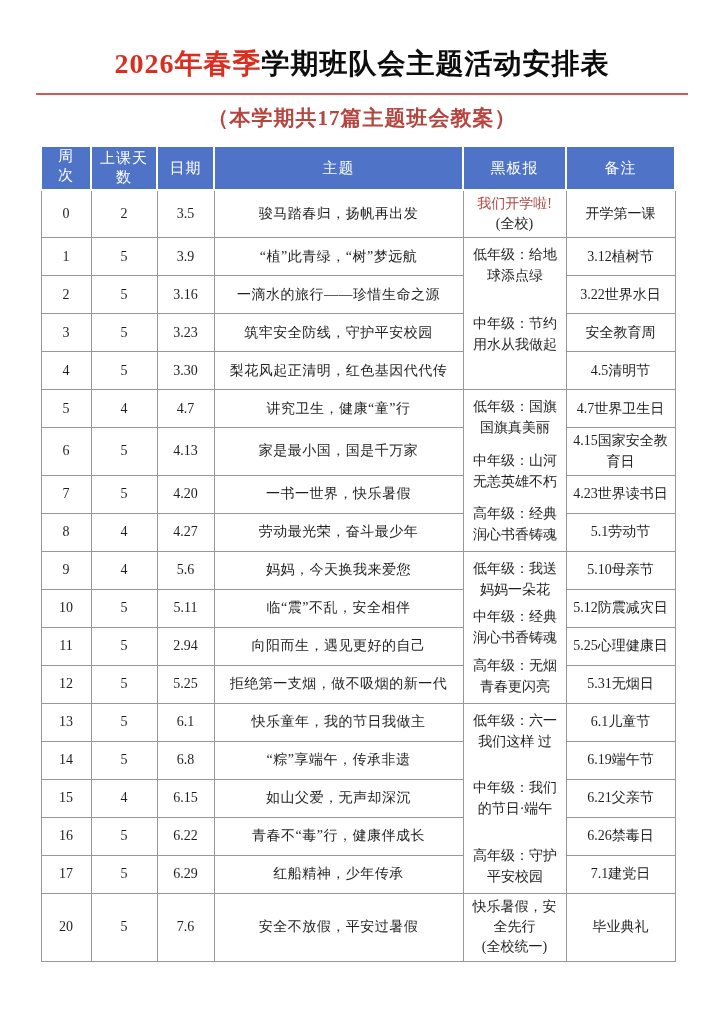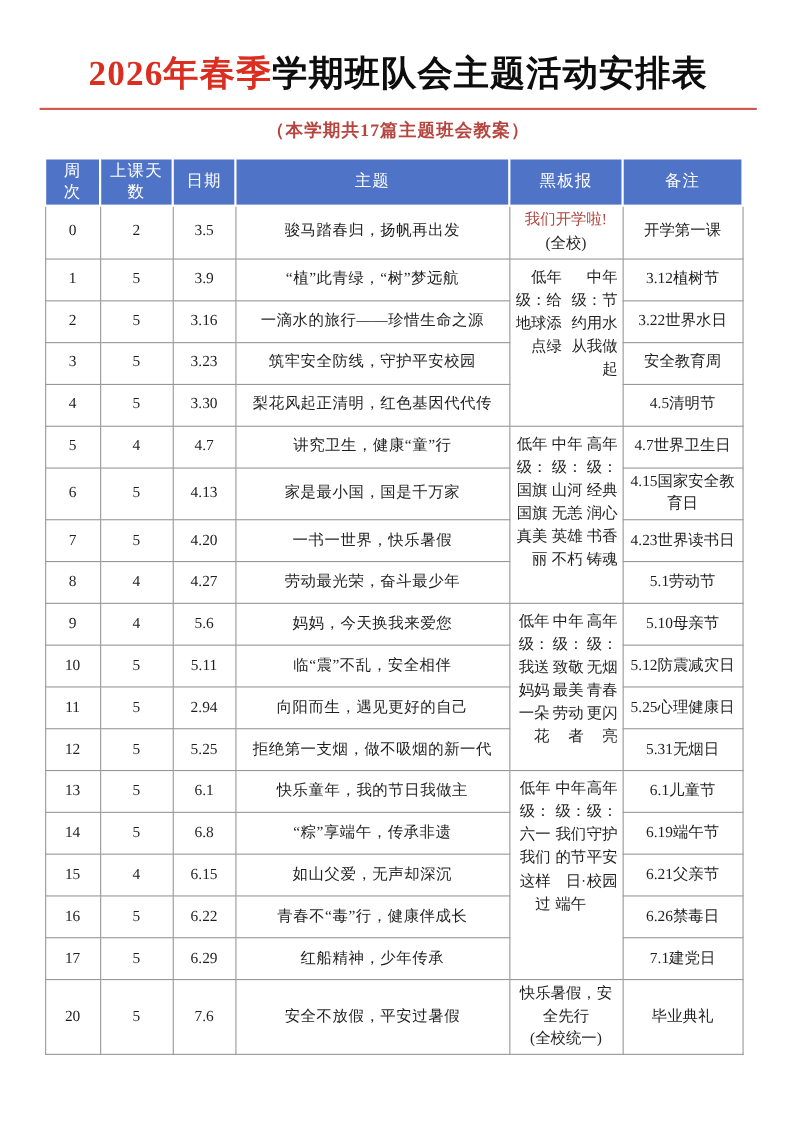--- a/index.html
+++ b/index.html
@@ -11,53 +11,53 @@
     --border-gray:#979797;
     --ink:#1f1f1f;
   }
   *{box-sizing:border-box;}
   html,body{margin:0;padding:0;background:#ffffff;}
   .page{
     width:724px;height:1024px;position:relative;background:#ffffff;overflow:hidden;
     font-family:"Liberation Serif","DejaVu Serif",serif;color:var(--ink);
   }
   .doc-title{
-    padding-top:48px;text-align:center;font-size:32px;font-weight:bold;
+    padding-top:48px;text-align:center;font-size:28px;font-weight:bold;
     letter-spacing:1px;line-height:1.15;white-space:nowrap;
   }
   .title-red{color:var(--title-red);}
   .title-black{color:#0d0d0d;}
   .title-rule{
     margin:13px 36px 0 36px;border:none;height:0;
     border-top:2px solid var(--rule-red);
   }
   .doc-subtitle{
-    margin-top:9px;text-align:center;font-size:16px;font-weight:bold;
+    margin-top:9px;text-align:center;font-size:21px;font-weight:bold;
     color:var(--subtitle-red);letter-spacing:1px;
   }
   table.schedule{
     margin:13px 0 0 40px;width:634px;border-collapse:collapse;table-layout:fixed;
     font-size:14px;
   }
   .schedule thead th{
     background:var(--header-blue);color:#ffffff;font-weight:normal;font-size:15px;
     border:2px solid #ffffff;height:40px;padding:2px 3px;line-height:1.25;
     text-align:center;vertical-align:middle;letter-spacing:1px;
   }
-  .schedule thead th.h-week{padding:2px 15px;}
+  .schedule thead th.h-week{padding:2px 15px;font-family:Liberation Mono, monospace;}
   .schedule tbody td{
     border:1px solid var(--border-gray);text-align:center;vertical-align:middle;
     padding:3px 4px;height:38px;line-height:1.45;
   }
   .schedule tbody td.c-theme{letter-spacing:0.5px;}
   td.c-board-left{position:relative;padding:0;}
   .board-fill{
     position:absolute;left:0;top:0;right:0;bottom:0;
-    display:flex;flex-direction:row;justify-content:space-between;
-    padding:6px 4px 6px 5px;text-align:right;
+    display:flex;flex-direction:column;justify-content:space-between;
+    padding:6px 4px 6px 5px;text-align:center;
   }
   .board-fill.board-two::after{content:"";display:block;height:2px;}
   .board-item{line-height:1.5;}
   .board-center-line{line-height:1.45;}
   .red-text{color:var(--board-red);}
 </style>
 </head>
 <body>
 
 <div class="page">
@@ -171,21 +171,21 @@
           <td class="c-note">5.1劳动节</td>
         </tr>
         <tr>
           <td class="c-week">9</td>
           <td class="c-days">4</td>
           <td class="c-date">5.6</td>
           <td class="c-theme">妈妈，今天换我来爱您</td>
           <td class="c-board-left" rowspan="4">
             <div class="board-fill">
               <div class="board-item">低年级：我送妈妈一朵花</div>
-              <div class="board-item">中年级：致敬最美劳动者</div>
+              <div class="board-item">中年级：经典润心书香铸魂</div>
               <div class="board-item">高年级：无烟青春更闪亮</div>
             </div>
           </td>
           <td class="c-note">5.10母亲节</td>
         </tr>
         <tr>
           <td class="c-week">10</td>
           <td class="c-days">5</td>
           <td class="c-date">5.11</td>
           <td class="c-theme">临“震”不乱，安全相伴</td>

